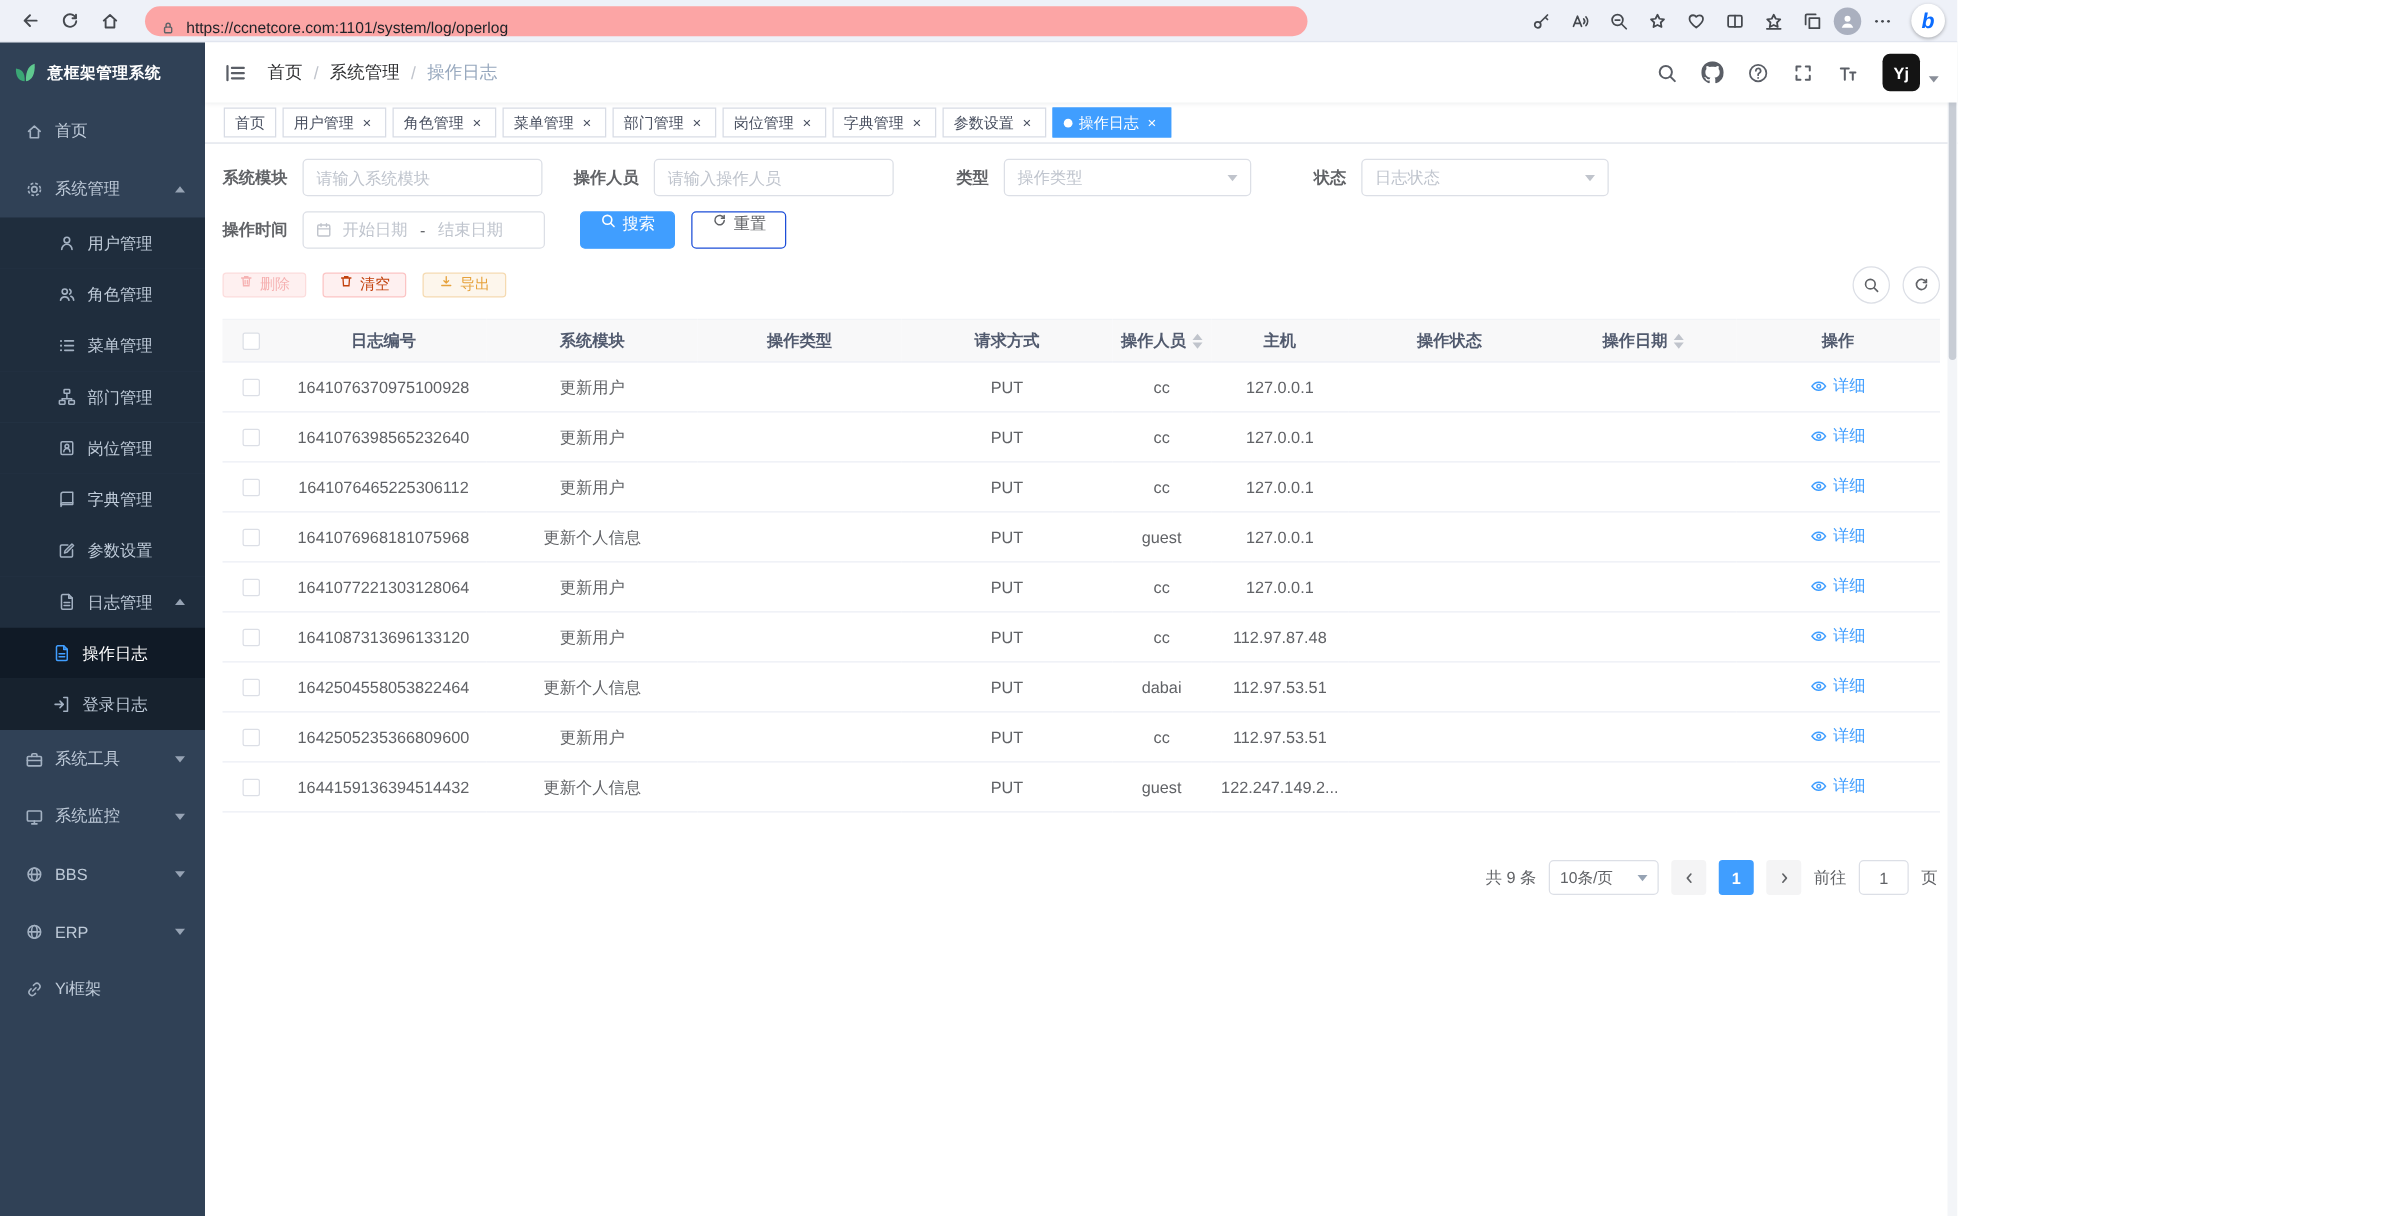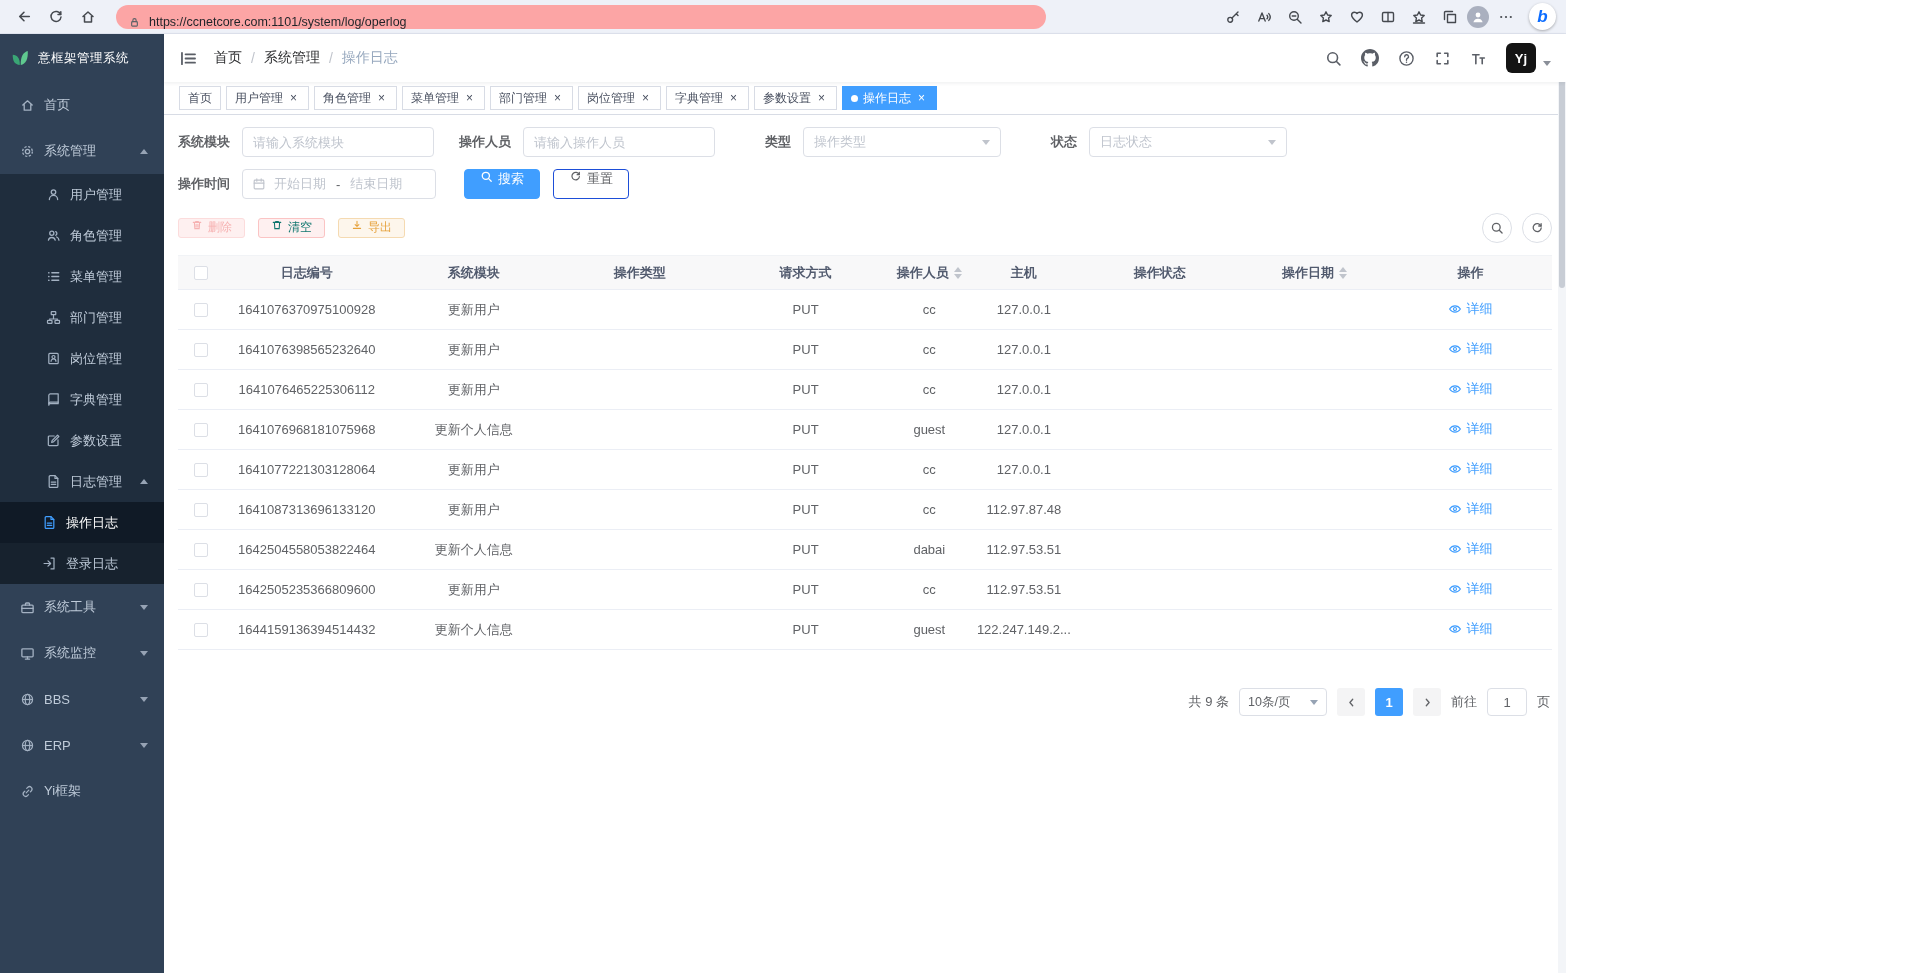--- a/index.html
+++ b/index.html
@@ -14,21 +14,21 @@
 .urltext{font-size:12.5px;color:#1f2328;white-space:nowrap;overflow:hidden}
 .chrome-right{margin-left:auto;display:flex;align-items:center;gap:3px}
 .avatar-chrome{width:22px;height:22px;border-radius:50%;background:#aab0bf;display:flex;align-items:center;justify-content:center;cursor:pointer}
 .bing{width:27px;height:27px;border-radius:50%;background:#fff;box-shadow:0 1px 3px rgba(0,0,0,.3);display:flex;align-items:center;justify-content:center;color:#0b6cff;font-weight:700;font-size:17px;font-style:italic;cursor:pointer;margin-left:6px}
 .bing::before{content:"b"}
 
 
 .app{display:flex;height:939px}
 .sidebar{width:164px;flex:0 0 auto;background:#304156;overflow:hidden}
 .logo{height:48px;display:flex;align-items:center;gap:8px;padding:0 10px}
-.logo-title{color:#fff;font-size:12.5px;font-weight:400;white-space:nowrap;letter-spacing:.5px}
+.logo-title{color:#fff;font-size:12.5px;font-weight:700;white-space:nowrap;letter-spacing:.5px}
 .menu-item{display:flex;align-items:center;gap:9px;padding:0 12px;font-size:13px;color:#bfcbd9;cursor:pointer}
 .menu-item .mi{width:15px;height:15px;display:flex;align-items:center;justify-content:center;color:#a3b1c2;flex:0 0 auto}
 .menu-item.lv1{height:46px;padding-left:20px}
 .menu-item.lv2{height:41px;background:#1f2d3d;padding-left:46px}
 .menu-item.lv3{height:41px;background:#17222e;padding-left:42px}
 .menu-item.active{background:#101a26;color:#fff}
 .menu-item.active .mi{color:#409EFF}
 .caret{width:0;height:0;border-left:4px solid transparent;border-right:4px solid transparent}
 .caret.down{border-top:5px solid #96a3b4}
 .caret.up{border-bottom:5px solid #96a3b4}
@@ -67,21 +67,21 @@
 .sel{width:198px;height:30px;border:1px solid #dcdfe6;border-radius:4px;background:#fff;display:flex;align-items:center;justify-content:space-between;padding:0 10px;font-size:13px;color:#bfc4cd;cursor:pointer}
 .sel .caret.down{border-top-color:#c0c4cc}
 .mr25{margin-right:25px}.mr50{margin-right:50px}.mr28{margin-right:28px}.mr13{margin-right:13px}
 .date-range{width:194px;height:30px;border:1px solid #dcdfe6;border-radius:4px;background:#fff;display:flex;align-items:center;gap:8px;padding:0 9px;font-size:13px;color:#bfc4cd;cursor:pointer}
 .date-range .cal{color:#c0c4cc;display:flex}
 .date-sep{color:#606266;margin:0 2px}
 
 .btn{height:30px;display:inline-flex;align-items:flex-start;gap:5px;padding:0 15px;border-radius:4px;font-size:13px;border:1px solid #1d4ed8;background:#fff;color:#606266;cursor:pointer;font-family:inherit;white-space:nowrap}
 .btn-primary{background:#409EFF;border-color:#409EFF;color:#fff}
 .btn-sm{height:20px;padding:0 12px;font-size:12px;border-radius:3px}
-.btn-danger{background:#fef0f0;border-color:#fbc4c4;color:#0f766e}
+.btn-danger{background:#fef0f0;border-color:#fbc4c4;color:#c2410c}
 .btn-danger.disabled{color:#f6b2b2;border-color:#fcdcdc;cursor:not-allowed}
 .btn-warning{background:#fdf6ec;border-color:#f5dab1;color:#e6a23c}
 .toolbar{display:flex;align-items:center;margin-top:14px}
 .toolbar .btn+.btn{margin-left:13px}
 .tool-right{margin-left:auto;display:flex;gap:10px}
 .circ{width:30px;height:30px;border-radius:50%;border:1px solid #dcdfe6;background:#fff;display:flex;align-items:center;justify-content:center;color:#606266;cursor:pointer}
 
 
 table.log{width:100%;border-collapse:collapse;table-layout:fixed;margin-top:12px}
 .log th{height:34px;background:#f8f8f9;font-size:13px;color:#515a6e;font-weight:700;text-align:center;border-bottom:1px solid #ebeef5;border-top:1px solid #f1f3f6;white-space:nowrap}

